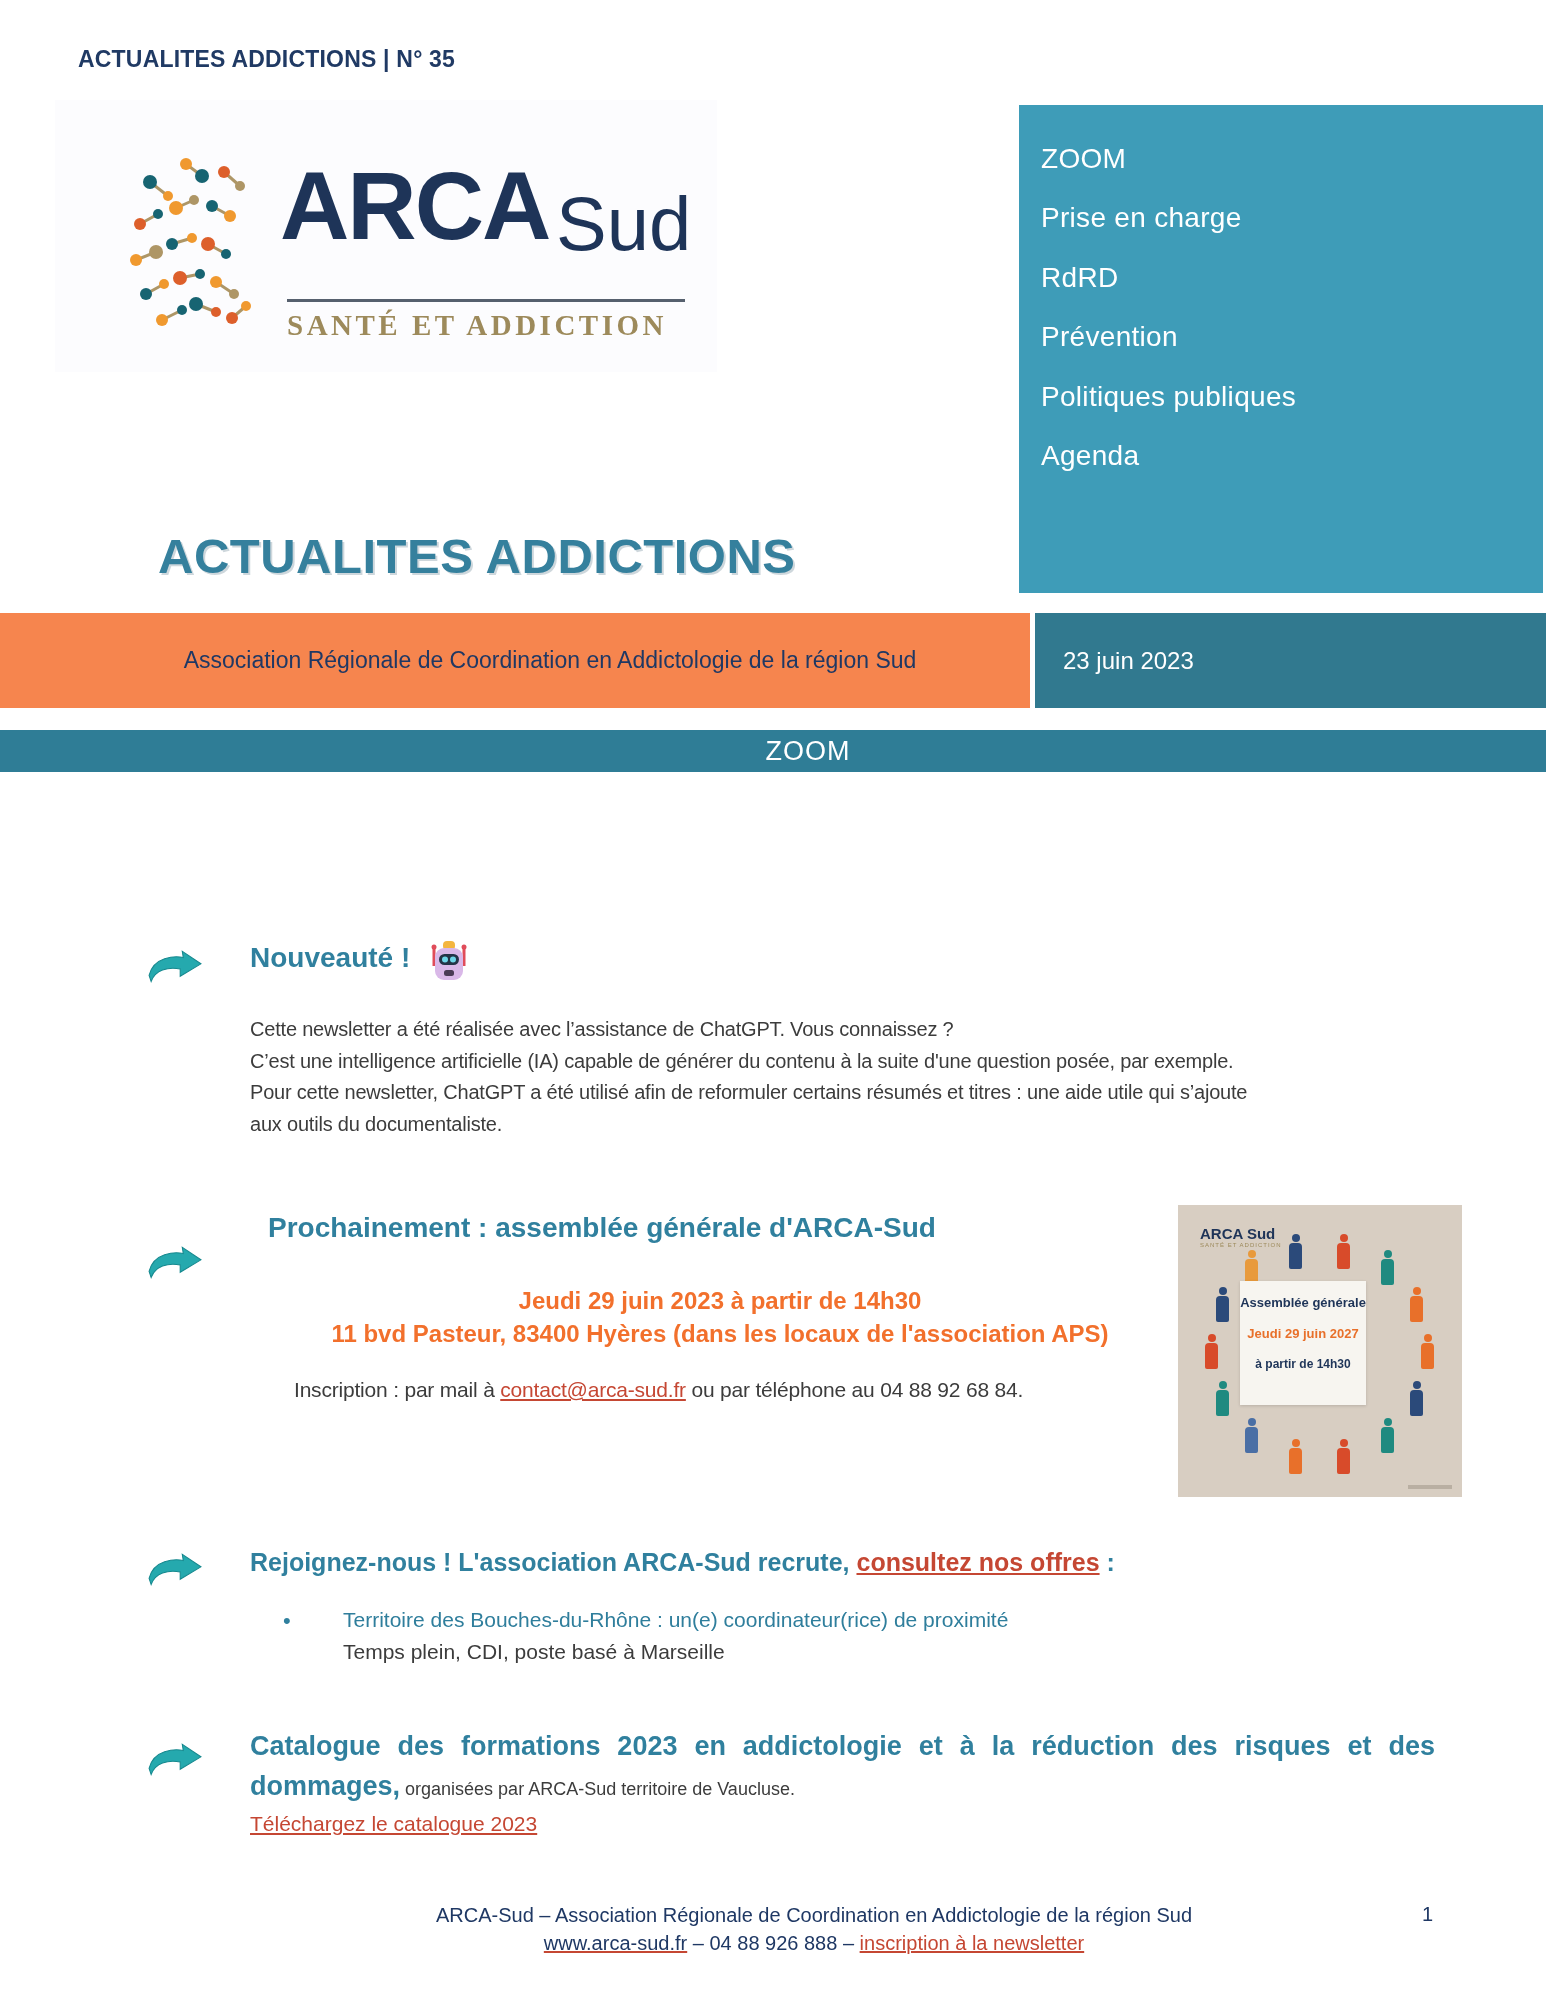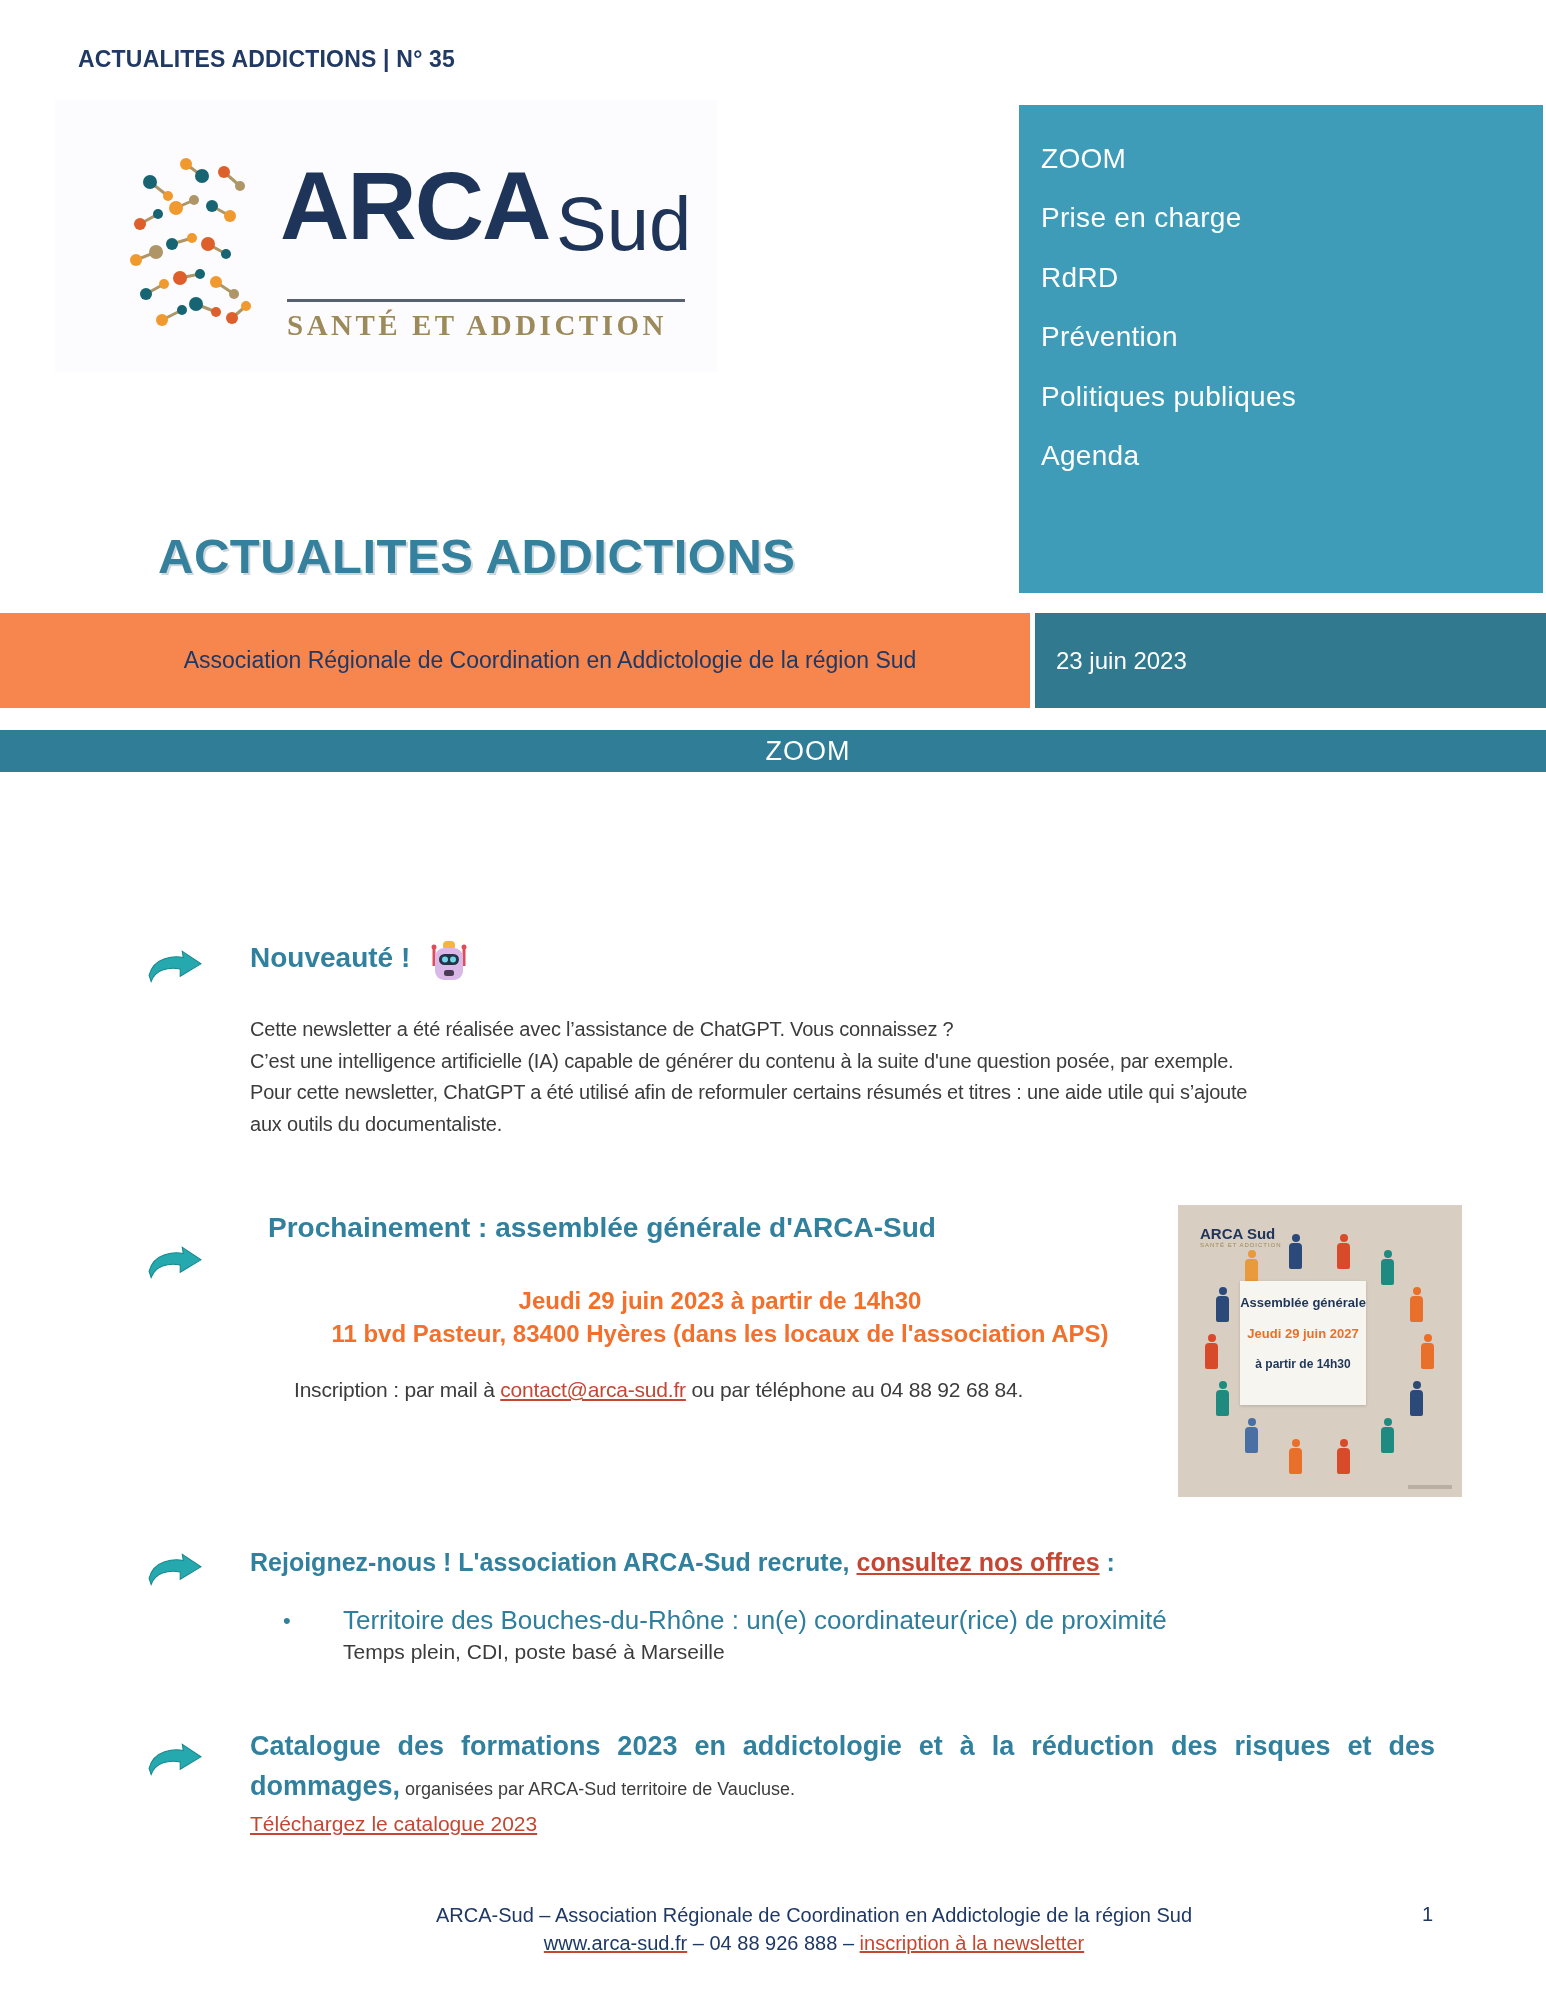--- a/index.html
+++ b/index.html
@@ -24,21 +24,21 @@
   .side-item{height:59.5px;display:flex;align-items:center;padding-left:22px;
              color:#ffffff;font-size:28px;letter-spacing:0.3px;cursor:pointer;}
 
   
   .doc-title{left:158px;top:528px;font-size:49px;font-weight:bold;color:#35809D;letter-spacing:0.5px;
              text-shadow:2px 2px 0 rgba(31,74,94,0.22);}
   .orange-banner{left:0;top:613px;width:1030px;height:95px;background:#F6854E;
                  display:flex;align-items:center;justify-content:center;padding-left:70px;box-sizing:border-box;}
   .orange-banner span{font-size:23px;color:#1F3864;}
   .date-box{left:1035px;top:613px;width:511px;height:95px;background:#31798F;
-            display:flex;align-items:center;padding-left:21px;box-sizing:border-box;}
+            display:flex;align-items:center;padding-left:28px;box-sizing:border-box;}
   .date-box span{font-size:24px;color:#ffffff;}
   .zoom-band{left:0;top:730px;width:1546px;height:42px;background:#2F7D96;
              display:flex;align-items:center;justify-content:center;padding-left:70px;box-sizing:border-box;}
   .zoom-band span{font-size:27px;color:#ffffff;letter-spacing:1px;}
 
   
   .main-heading{left:250px;top:838px;width:1135px;text-align:center;
                 font-size:36px;color:#30809E;}
   .section-title{font-size:28px;font-weight:600;color:#30809E;}
   .arrow-icon{width:54px;height:36px;}
@@ -61,21 +61,21 @@
   .pc-title{font-size:13px;font-weight:bold;color:#1E3458;}
   .pc-date{font-size:13px;font-weight:bold;color:#E8702A;margin-top:16px;}
   .pc-time{font-size:12px;font-weight:bold;color:#1E3458;margin-top:16px;}
   .fig{position:absolute;width:13px;height:26px;border-radius:4px 4px 2px 2px;}
   .fig::before{content:"";position:absolute;left:2.5px;top:-9px;width:8px;height:8px;border-radius:50%;background:inherit;}
   .credit-mark{position:absolute;right:10px;bottom:8px;width:44px;height:4px;background:#B9AFA2;}
 
   
   .bullet-dot{left:283px;top:1608px;font-size:22px;color:#30809E;}
   .bullet-text{left:343px;top:1604px;line-height:32px;}
-  .bullet-line1{font-size:26px;color:#2F7E9C;}
+  .bullet-line1{font-size:21px;color:#2F7E9C;}
   .bullet-line2{font-size:21px;color:#3C3C3C;}
   .catalogue{left:250px;top:1728px;width:1185px;text-align:justify;line-height:37px;}
   .catalogue .lead{font-size:27px;font-weight:600;color:#30809E;}
   .catalogue .tail{font-size:18px;color:#3C3C3C;}
   .catalogue-link{left:250px;top:1812px;font-size:21px;}
 
   
   .footer{left:84px;top:1901px;width:1460px;text-align:center;line-height:28px;}
   .footer .l1{font-size:20px;color:#1F3864;}
   .footer .l2{font-size:20px;color:#1F3864;}

